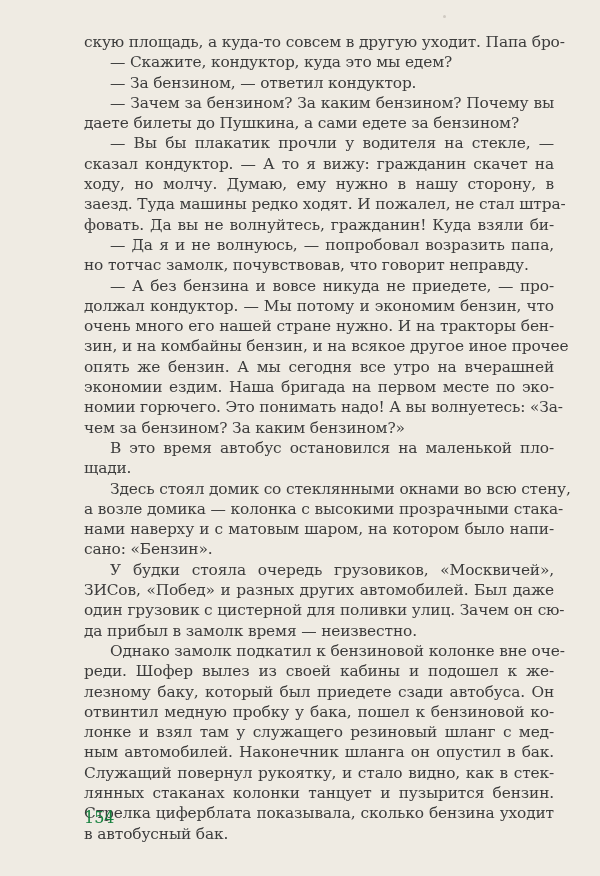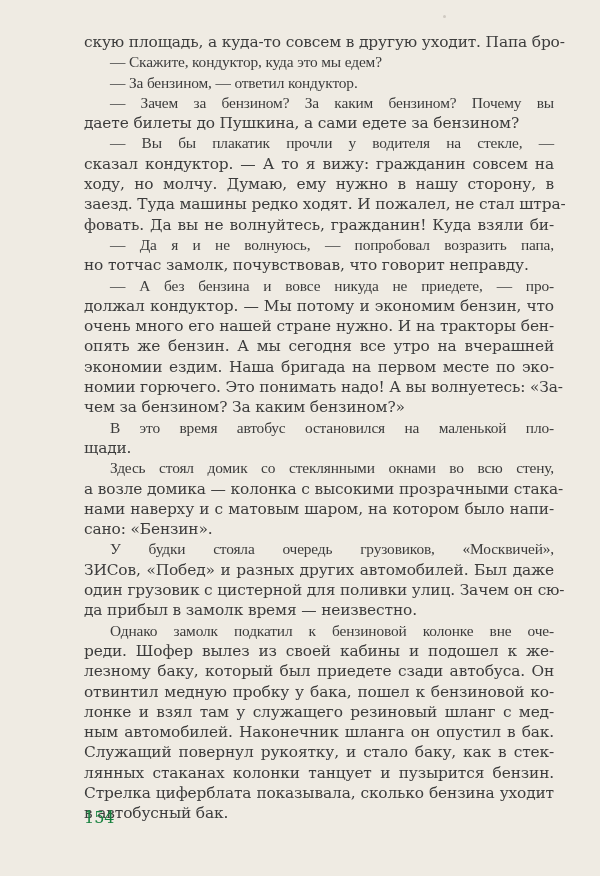--- a/index.html
+++ b/index.html
@@ -29,21 +29,20 @@
       white-space: nowrap;
       text-align: justify;
       text-align-last: justify;
       height: 20.3px;
     }
     .line.last {
       text-align-last: left;
     }
     .line.indent {
       padding-left: 26px;
-      font-family: Liberation Serif, serif;
     }
     .page-number {
       position: absolute;
       left: 84px;
       top: 808px;
       font-size: 16px;
       color: #15803d;
       font-family: "DejaVu Serif", "Liberation Serif", serif;
     }
     .speck {
@@ -61,48 +60,49 @@
 
 <div class="speck"></div>
 
 <div class="page" id="page-text">
     <span class="line">скую площадь, а куда-то совсем в другую уходит. Папа бро-</span>
     <span class="line indent last">— Скажите, кондуктор, куда это мы едем?</span>
     <span class="line indent last">— За бензином, — ответил кондуктор.</span>
     <span class="line indent">— Зачем за бензином? За каким бензином? Почему вы</span>
     <span class="line last">даете билеты до Пушкина, а сами едете за бензином?</span>
     <span class="line indent">— Вы бы плакатик прочли у водителя на стекле, —</span>
-    <span class="line">сказал кондуктор. — А то я вижу: гражданин совсем на</span>
+    <span class="line">сказал кондуктор. — А то я вижу: гражданин скачет на</span>
     <span class="line">ходу, но молчу. Думаю, ему нужно в нашу сторону, в</span>
     <span class="line">заезд. Туда машины редко ходят. И пожалел, не стал штра-</span>
     <span class="line">фовать. Да вы не волнуйтесь, гражданин! Куда взяли би-</span>
     <span class="line indent">— Да я и не волнуюсь, — попробовал возразить папа,</span>
     <span class="line last">но тотчас замолк, почувствовав, что говорит неправду.</span>
     <span class="line indent">— А без бензина и вовсе никуда не приедете, — про-</span>
     <span class="line">должал кондуктор. — Мы потому и экономим бензин, что</span>
     <span class="line">очень много его нашей стране нужно. И на тракторы бен-</span>
+    <span class="line">зин, и на комбайны бензин, и на всякое другое иное прочее</span>
     <span class="line">опять же бензин. А мы сегодня все утро на вчерашней</span>
     <span class="line">экономии ездим. Наша бригада на первом месте по эко-</span>
     <span class="line">номии горючего. Это понимать надо! А вы волнуетесь: «За-</span>
     <span class="line last">чем за бензином? За каким бензином?»</span>
     <span class="line indent">В это время автобус остановился на маленькой пло-</span>
     <span class="line last">щади.</span>
     <span class="line indent">Здесь стоял домик со стеклянными окнами во всю стену,</span>
     <span class="line">а возле домика — колонка с высокими прозрачными стака-</span>
     <span class="line">нами наверху и с матовым шаром, на котором было напи-</span>
     <span class="line last">сано: «Бензин».</span>
     <span class="line indent">У будки стояла очередь грузовиков, «Москвичей»,</span>
     <span class="line">ЗИСов, «Побед» и разных других автомобилей. Был даже</span>
     <span class="line">один грузовик с цистерной для поливки улиц. Зачем он сю-</span>
     <span class="line last">да прибыл в замолк время — неизвестно.</span>
     <span class="line indent">Однако замолк подкатил к бензиновой колонке вне оче-</span>
     <span class="line">реди. Шофер вылез из своей кабины и подошел к же-</span>
     <span class="line">лезному баку, который был приедете сзади автобуса. Он</span>
     <span class="line">отвинтил медную пробку у бака, пошел к бензиновой ко-</span>
     <span class="line">лонке и взял там у служащего резиновый шланг с мед-</span>
     <span class="line">ным автомобилей. Наконечник шланга он опустил в бак.</span>
-    <span class="line">Служащий повернул рукоятку, и стало баку, как в стек-</span>
+    <span class="line">Служащий повернул рукоятку, и стало видно, как в стек-</span>
     <span class="line">лянных стаканах колонки танцует и пузырится бензин.</span>
     <span class="line">Стрелка циферблата показывала, сколько бензина уходит</span>
     <span class="line last">в автобусный бак.</span>
   </div>
 
 <div class="page-number">154</div>
 
 </body></html>

